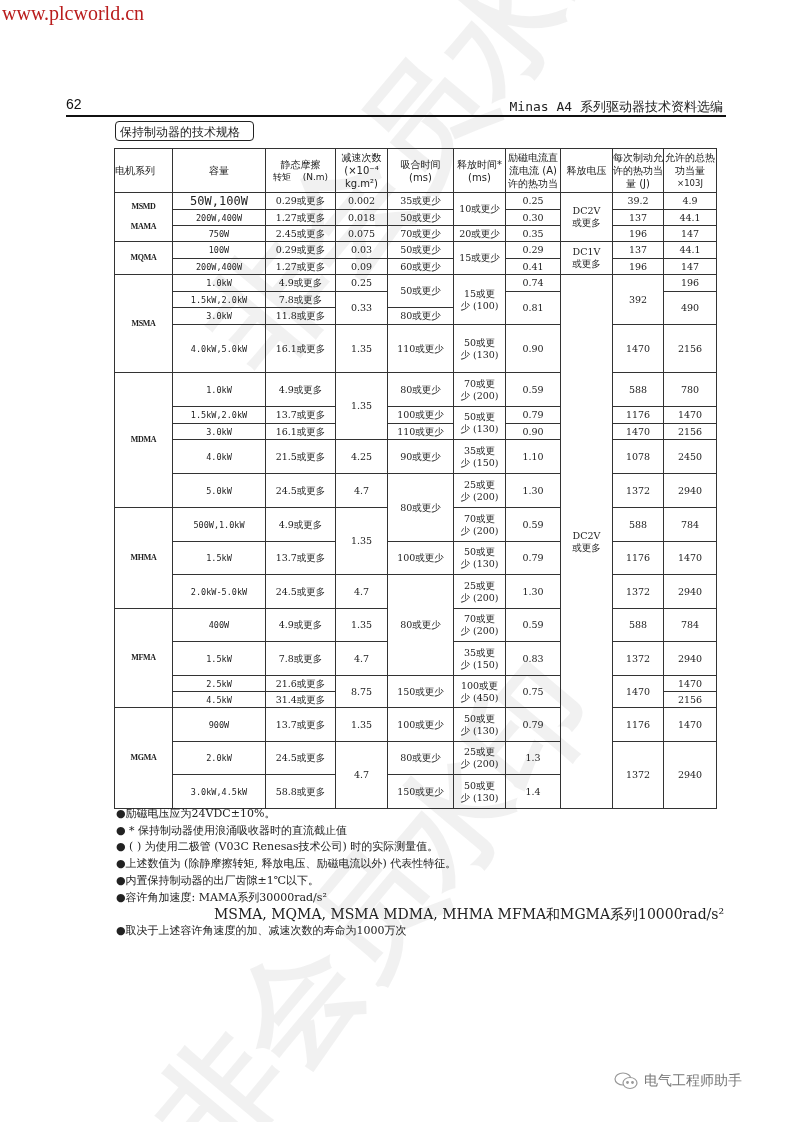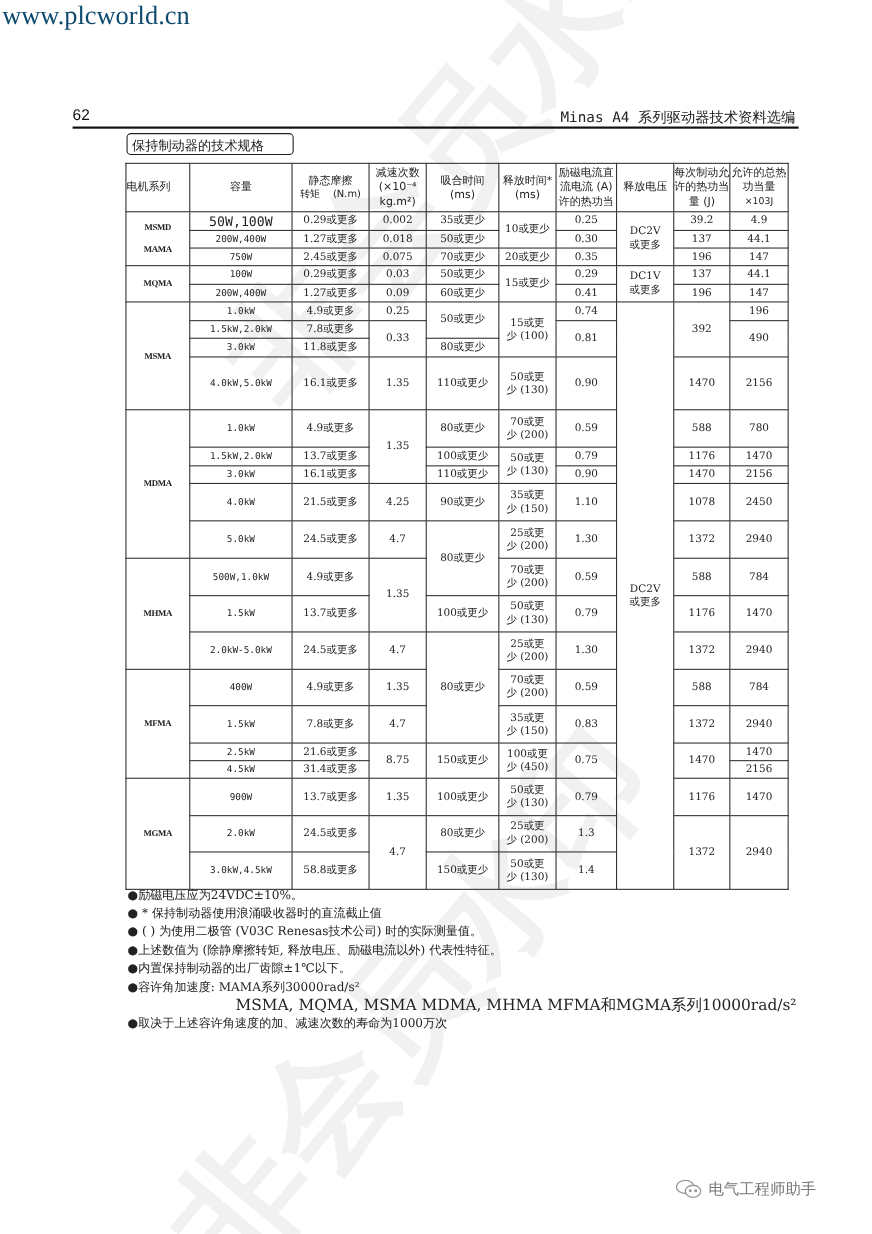--- a/index.html
+++ b/index.html
@@ -1,21 +1,21 @@
 <!DOCTYPE html>
 <html><head>
 <meta charset="utf-8">
 <style>
   html,body{margin:0;padding:0;background:#fff;}
   body{width:793px;height:1122px;position:relative;overflow:hidden;font-family:"DejaVu Serif",serif;color:#222;}
   .abs{position:absolute;}
-  .site{left:2px;top:2px;font-family:"Liberation Serif",serif;font-size:24px;color:#0c4a6e;}
+  .site{left:2px;top:2px;font-family:"Liberation Serif",serif;font-size:20px;color:#b91c1c;}
   .pagenum{left:66px;top:96px;font-family:"Liberation Sans",sans-serif;font-size:14px;color:#111;}
   .doctitle{right:70px;top:98px;font-family:"DejaVu Sans Mono",monospace;font-size:13px;color:#222;}
-  .sectbox{left:115px;top:121px;width:152px;height:20px;border:1px solid #222;border-radius:4px;font-size:12px;line-height:20px;padding-left:4px;box-sizing:border-box;}
+  .sectbox{left:115px;top:121px;width:139px;height:20px;border:1px solid #222;border-radius:4px;font-size:12px;line-height:20px;padding-left:4px;box-sizing:border-box;}
   table.spec{position:absolute;left:114px;top:148px;border-collapse:collapse;table-layout:fixed;}
   table.spec td{border:1px solid #333;text-align:center;vertical-align:middle;padding:0;font-size:9.5px;line-height:12px;overflow:hidden;}
   table.spec td.h{font-family:"DejaVu Sans",sans-serif;font-size:10px;line-height:13px;}
   table.spec td.series{font-family:Liberation Serif, serif;font-weight:bold;font-size:8px;letter-spacing:-0.3px;}
   table.spec td.cap{font-family:"DejaVu Sans Mono",monospace;font-size:8.5px;}
   table.spec td.big{font-size:12px;}
   .hdr-big{font-size:14px;}
   .sub{font-size:10px;}
   .notes{left:116px;top:806px;font-size:11px;line-height:16.7px;font-family:"DejaVu Serif",serif;color:#222;}
   .notes div{white-space:nowrap;}

